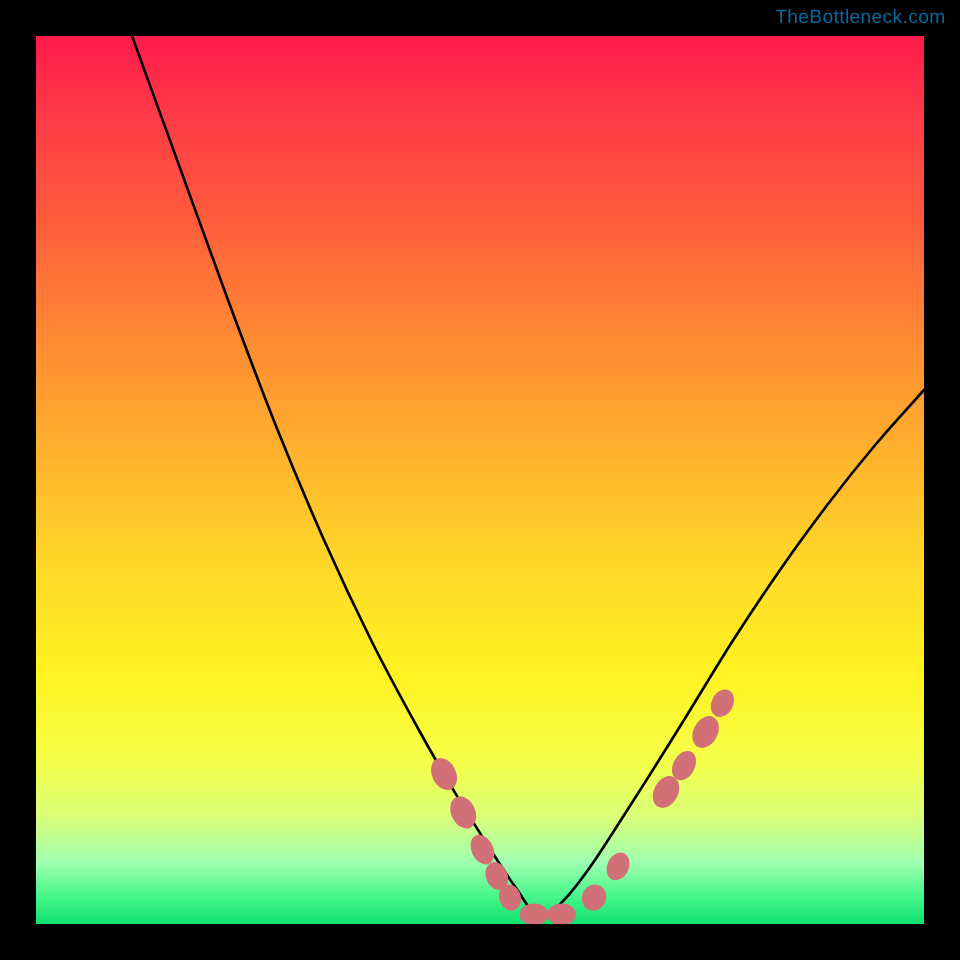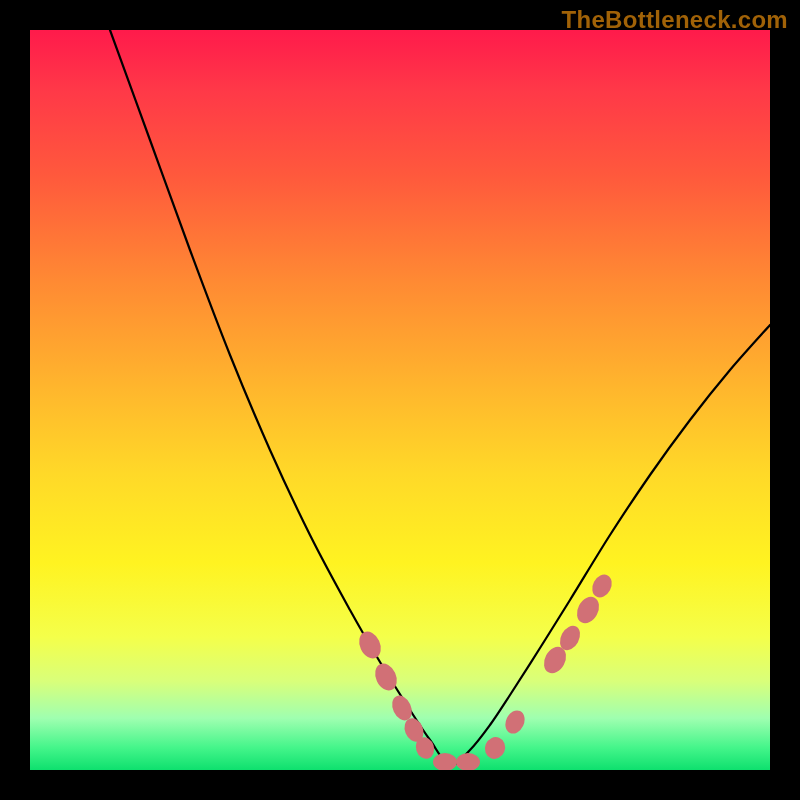--- a/index.html
+++ b/index.html
@@ -16,23 +16,23 @@
     top: 0;
     left: 0;
     width: 800px;
     height: 800px;
     background: #000;
   }
   .watermark {
     position: absolute;
     top: 6px;
     right: 12px;
-    color: #a16207;
-    font-size: 24px;
-    font-weight: 700;
+    color: #0369a1;
+    font-size: 16px;
+    font-weight: 400;
     letter-spacing: 0.3px;
     z-index: 30;
   }
   .plot {
     position: absolute;
     top: 30px;
     left: 30px;
     width: 740px;
     height: 740px;
     overflow: hidden;

